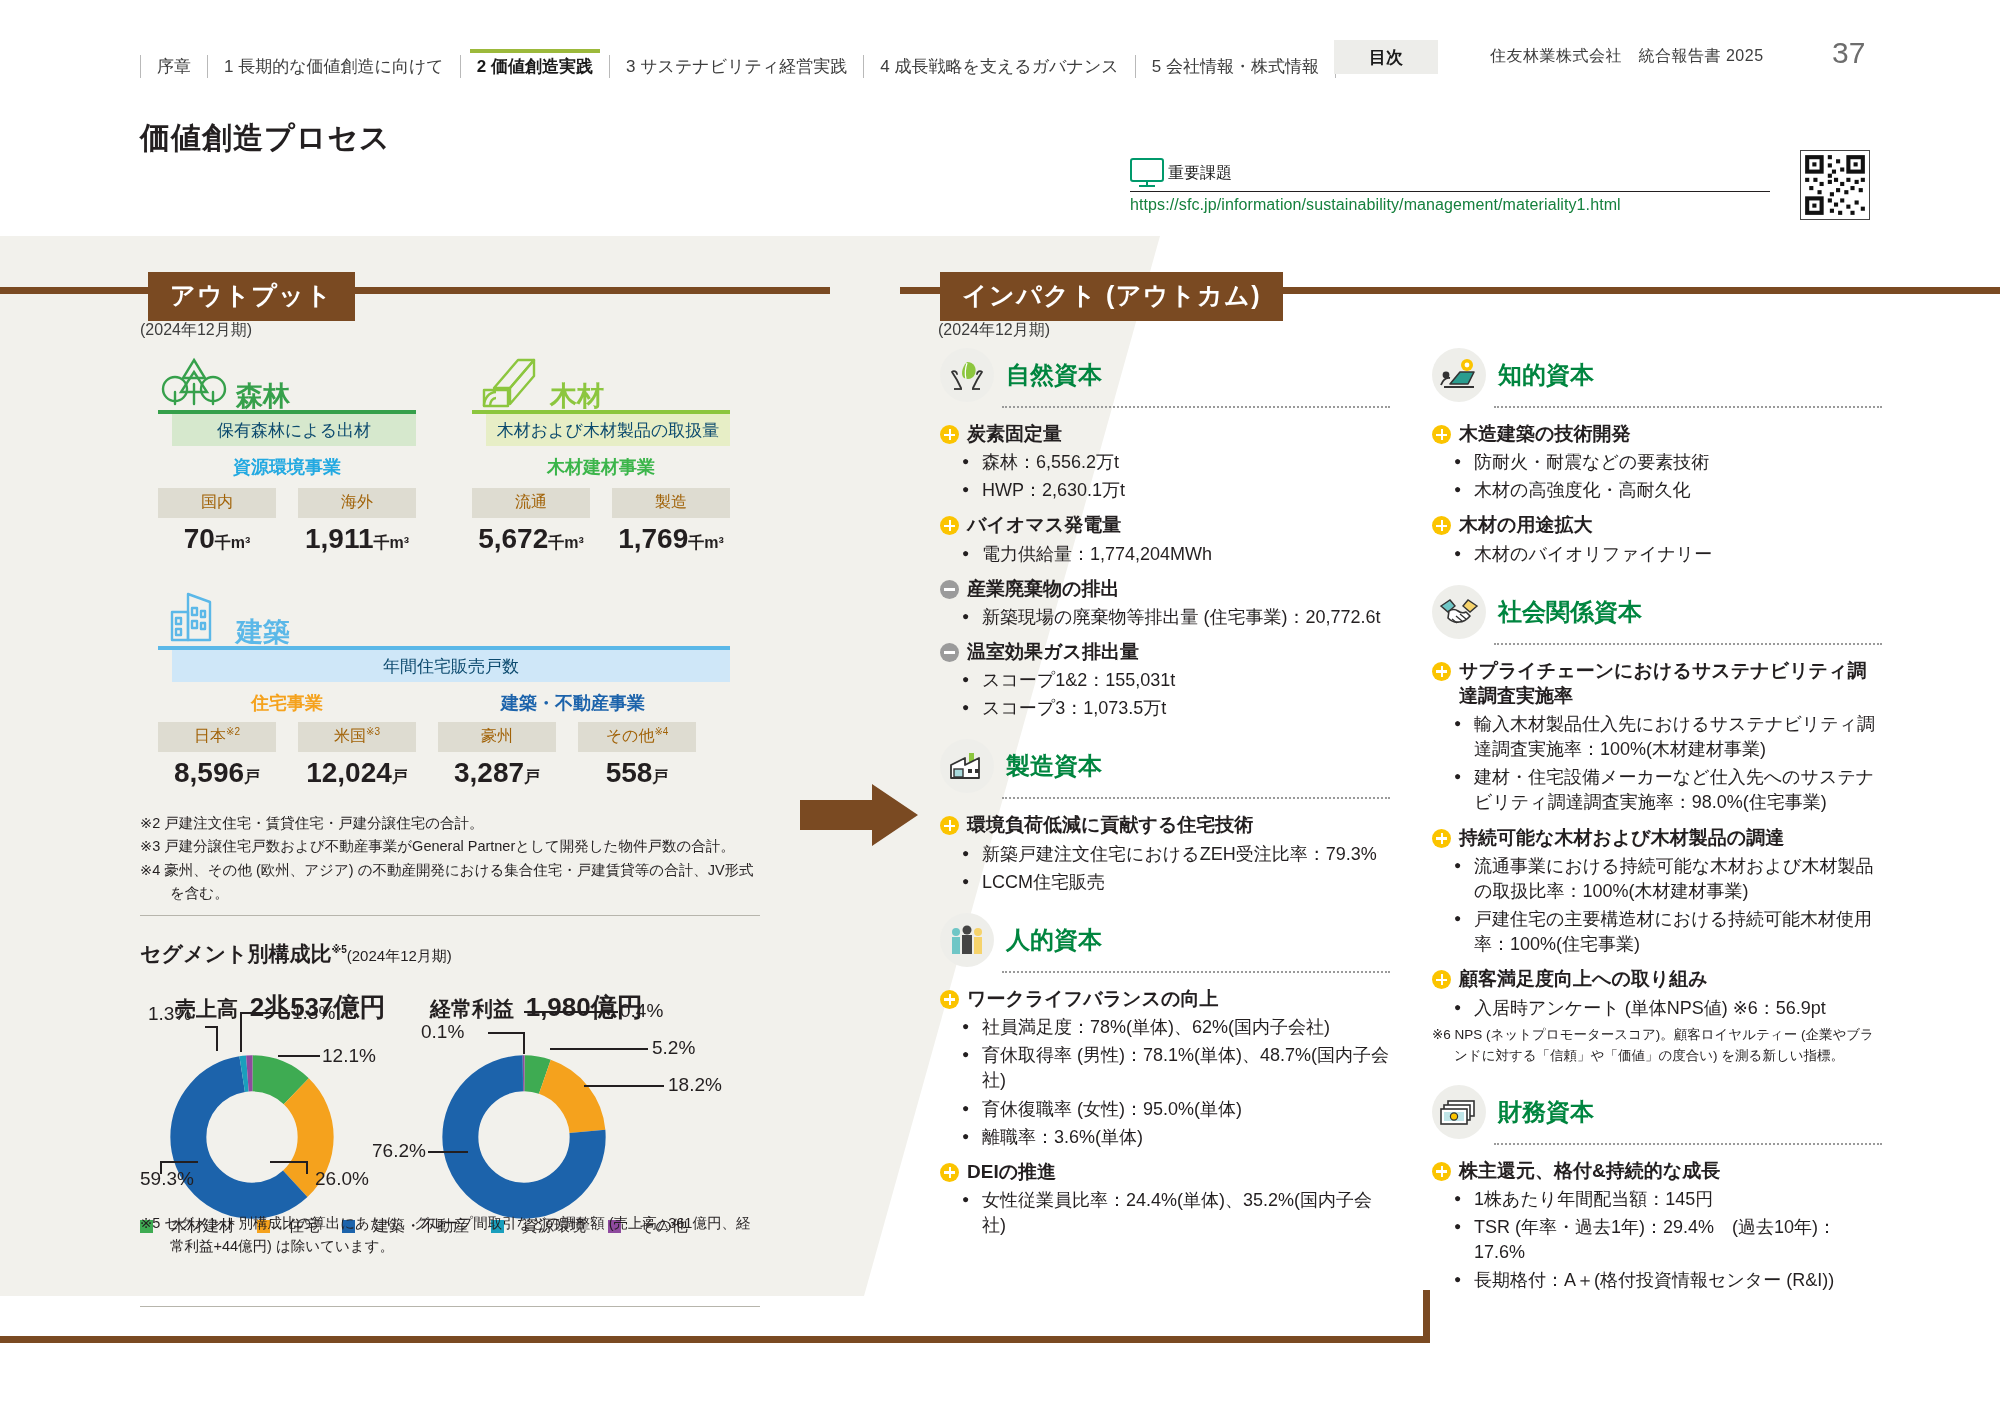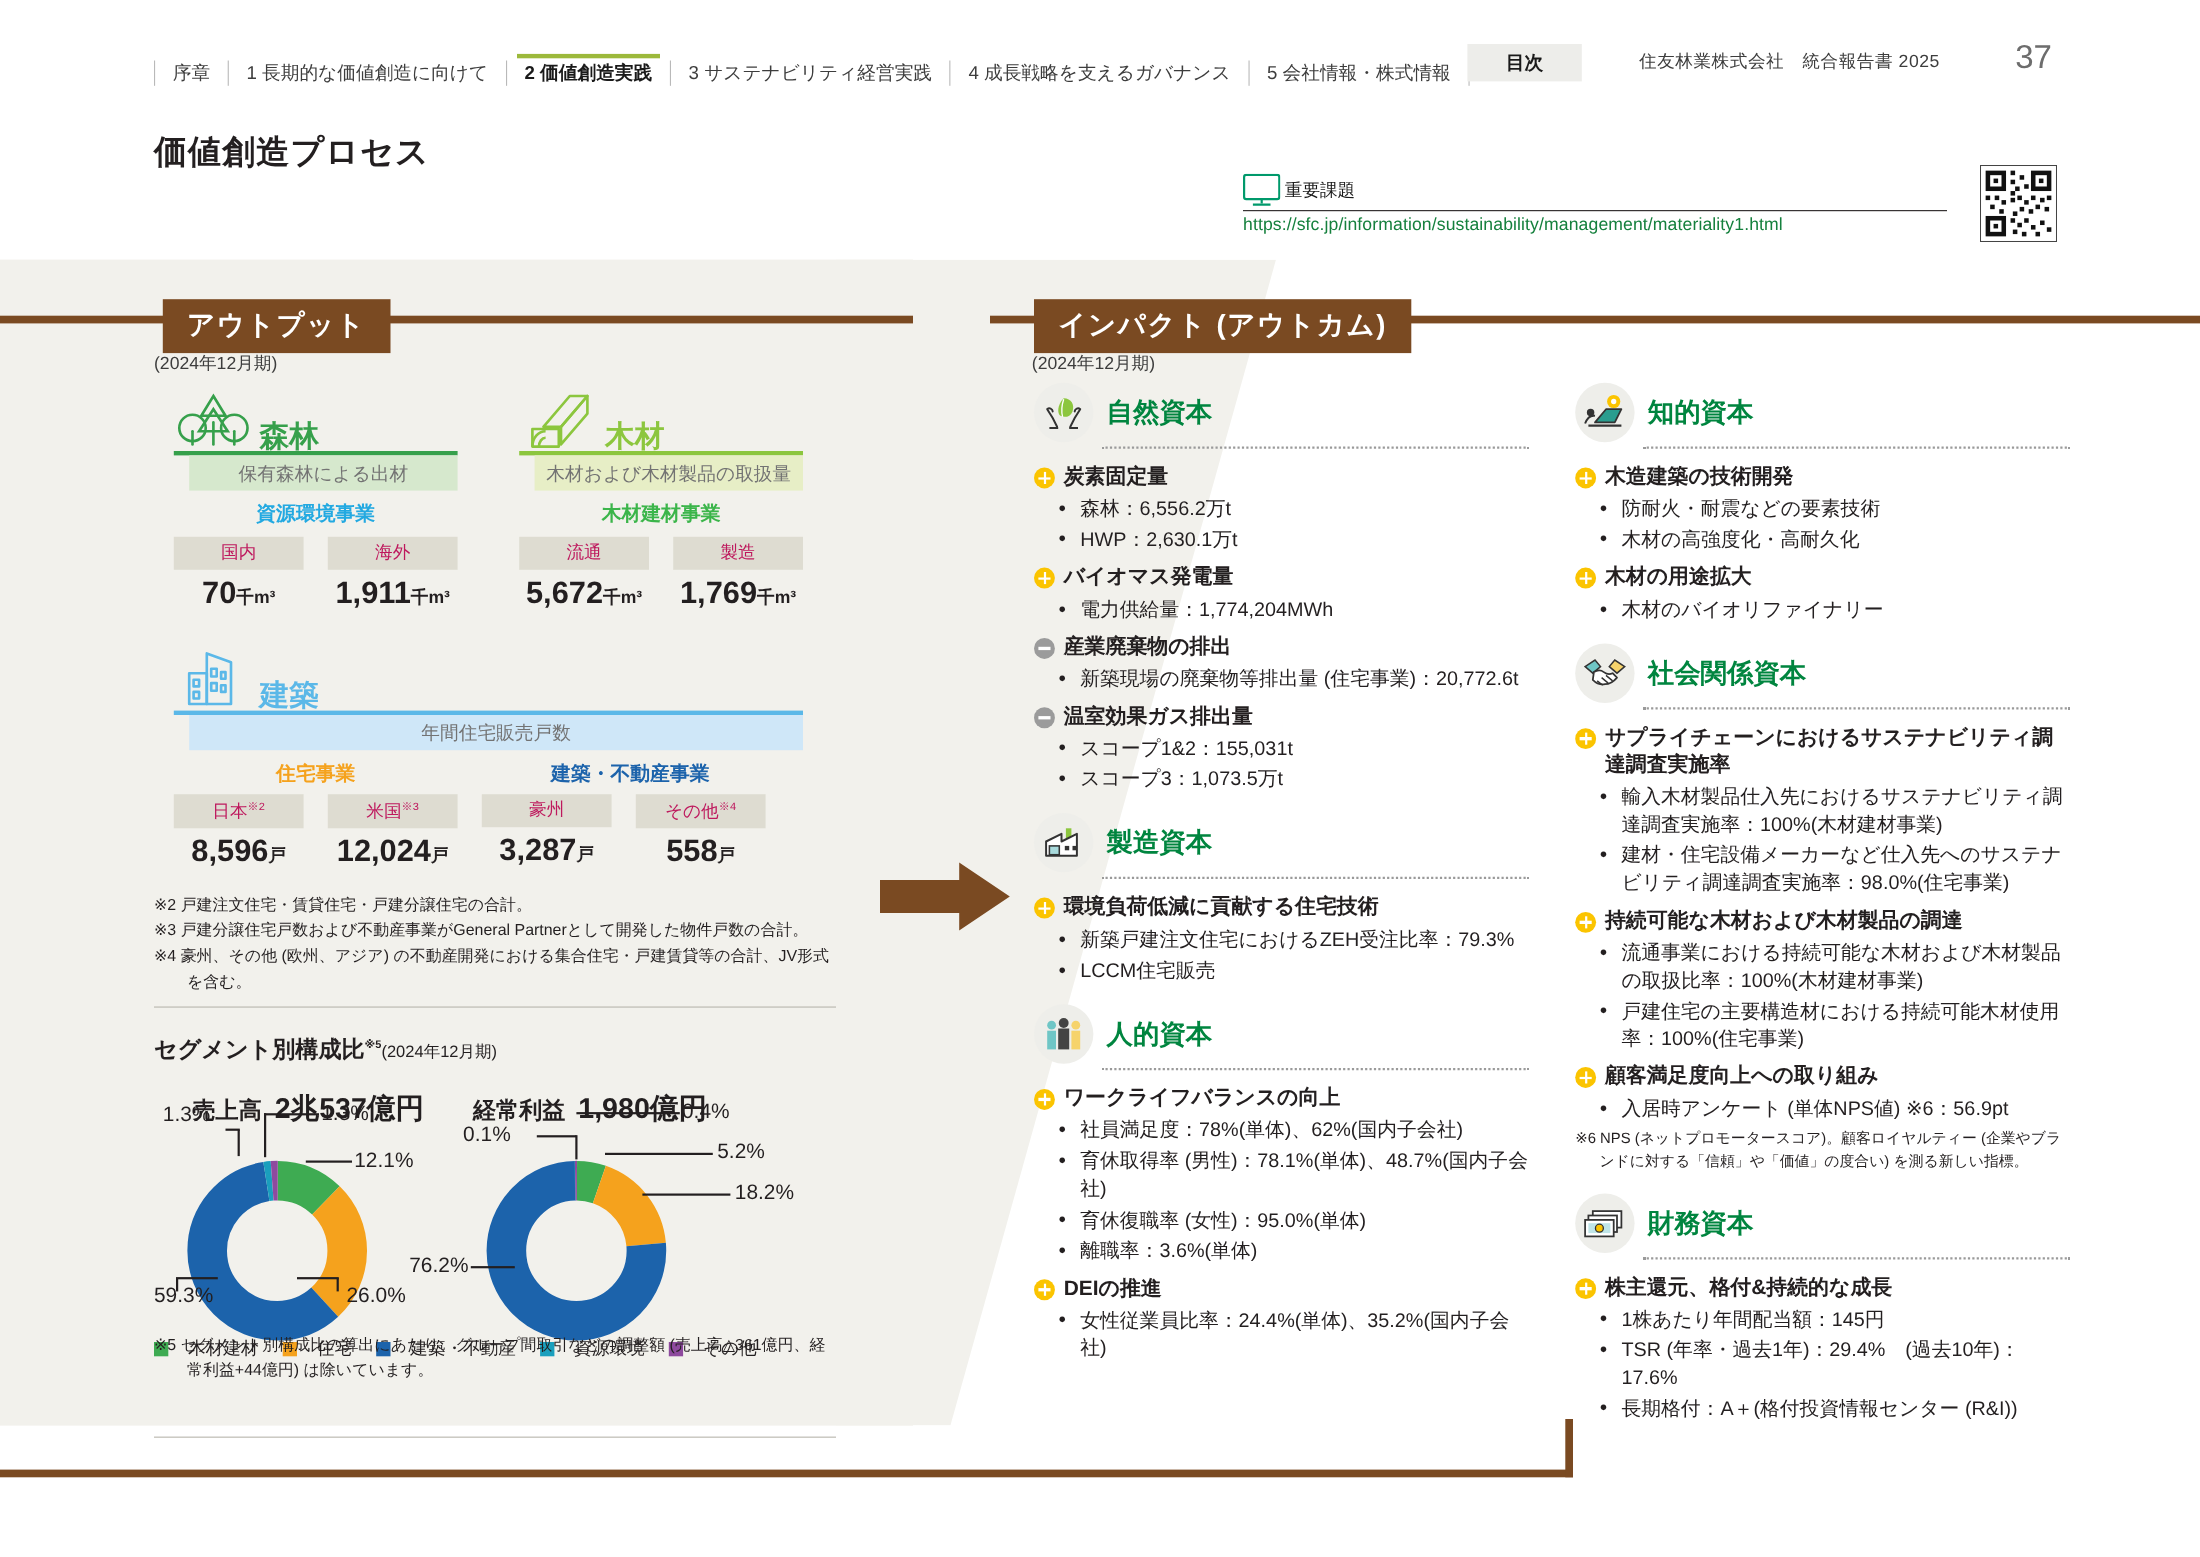--- a/index.html
+++ b/index.html
@@ -101,31 +101,30 @@
   }
   #period-output { top: 320px; left: 140px; }
   #period-impact { top: 320px; left: 938px; }
 
   
   .out-group { position: absolute; }
   .cat-head { display: flex; align-items: flex-end; gap: 6px; height: 58px; }
   .cat-name { font-size: 27px; font-weight: bold; line-height: 1; }
   .cat-bar {
     height: 32px; display: flex; align-items: center; justify-content: center;
-    font-size: 17px; color: #737373; margin-left: 14px;
+    font-size: 17px; color: #0c4a6e; margin-left: 14px;
   }
   .cat-bartop { height: 4px; }
   .biz-label { margin-top: 9px; text-align: center; font-size: 18px; font-weight: bold; }
 
   .kpi-row { display: flex; margin-top: 9px; }
   .kpi { text-align: center; }
   .kpi-key {
-    background: #dedcd1; font-size: 16px; color: #be185d;
+    background: #dedcd1; font-size: 16px; color: #a16207;
     padding: 4px 0 5px 0;
-    font-family: Liberation Mono, monospace;
   }
   .kpi-val { font-size: 28px; font-weight: bold; margin-top: 5px; white-space: nowrap; }
   .kpi-val .unit { font-size: 16px; font-weight: bold; }
   .sup { font-size: 10px; vertical-align: super; }
 
   .notes {
     position: absolute; font-size: 14.5px; color: #231f20; line-height: 1.62;
   }
   .note-hang { padding-left: 30px; text-indent: -30px; }
 

